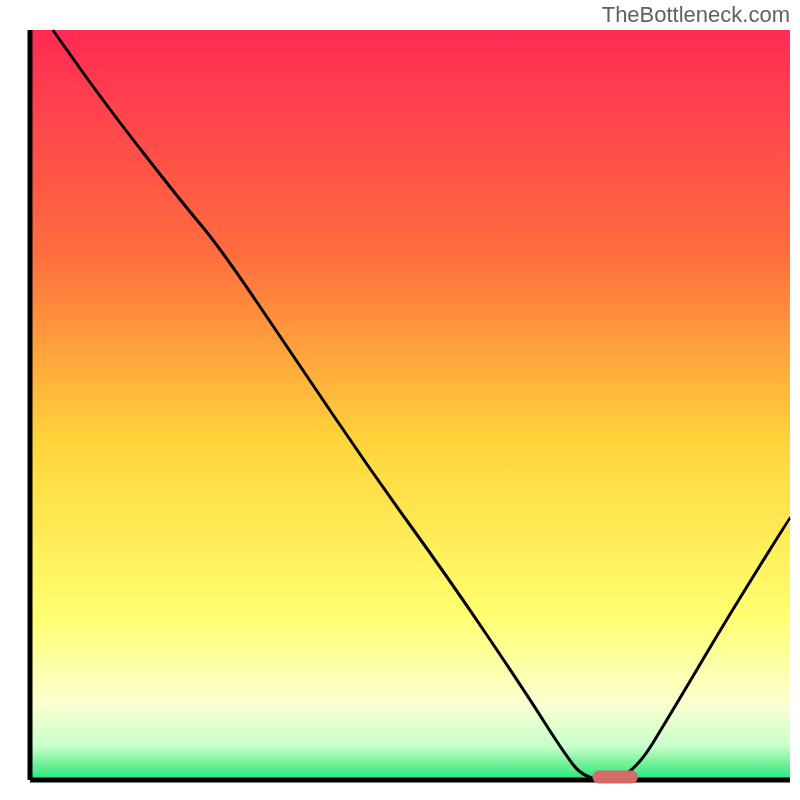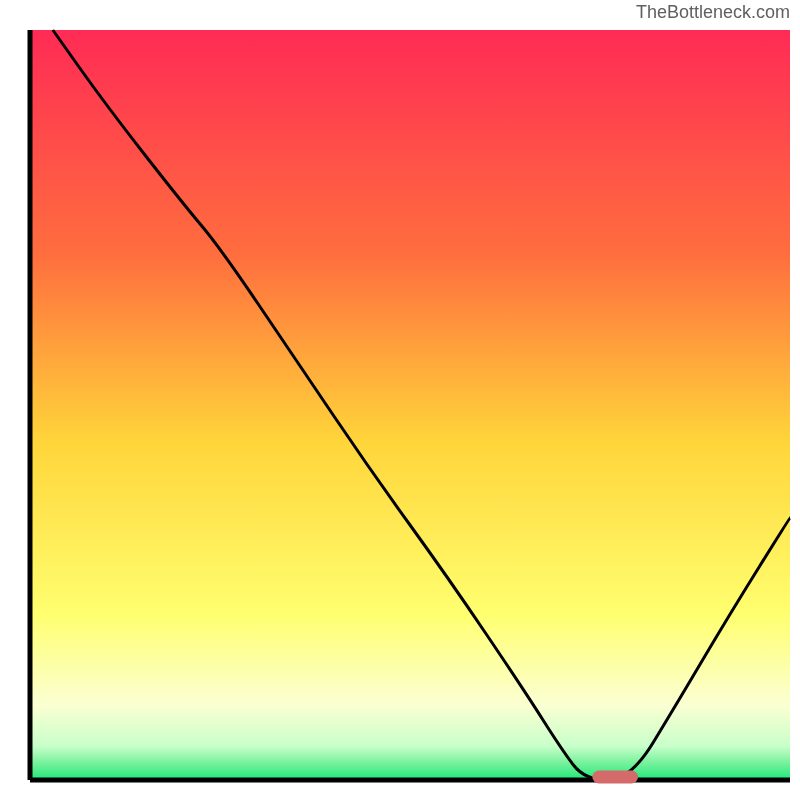--- a/index.html
+++ b/index.html
@@ -12,21 +12,21 @@
   }
   .wrap {
     position: relative;
     width: 800px;
     height: 800px;
   }
   .watermark {
     position: absolute;
     top: 2px;
     right: 10px;
-    font-size: 18px;
+    font-size: 22px;
     color: #606060;
     font-weight: 500;
     letter-spacing: 0px;
     z-index: 10;
   }
   svg {
     display: block;
   }
 </style>
 </head>

